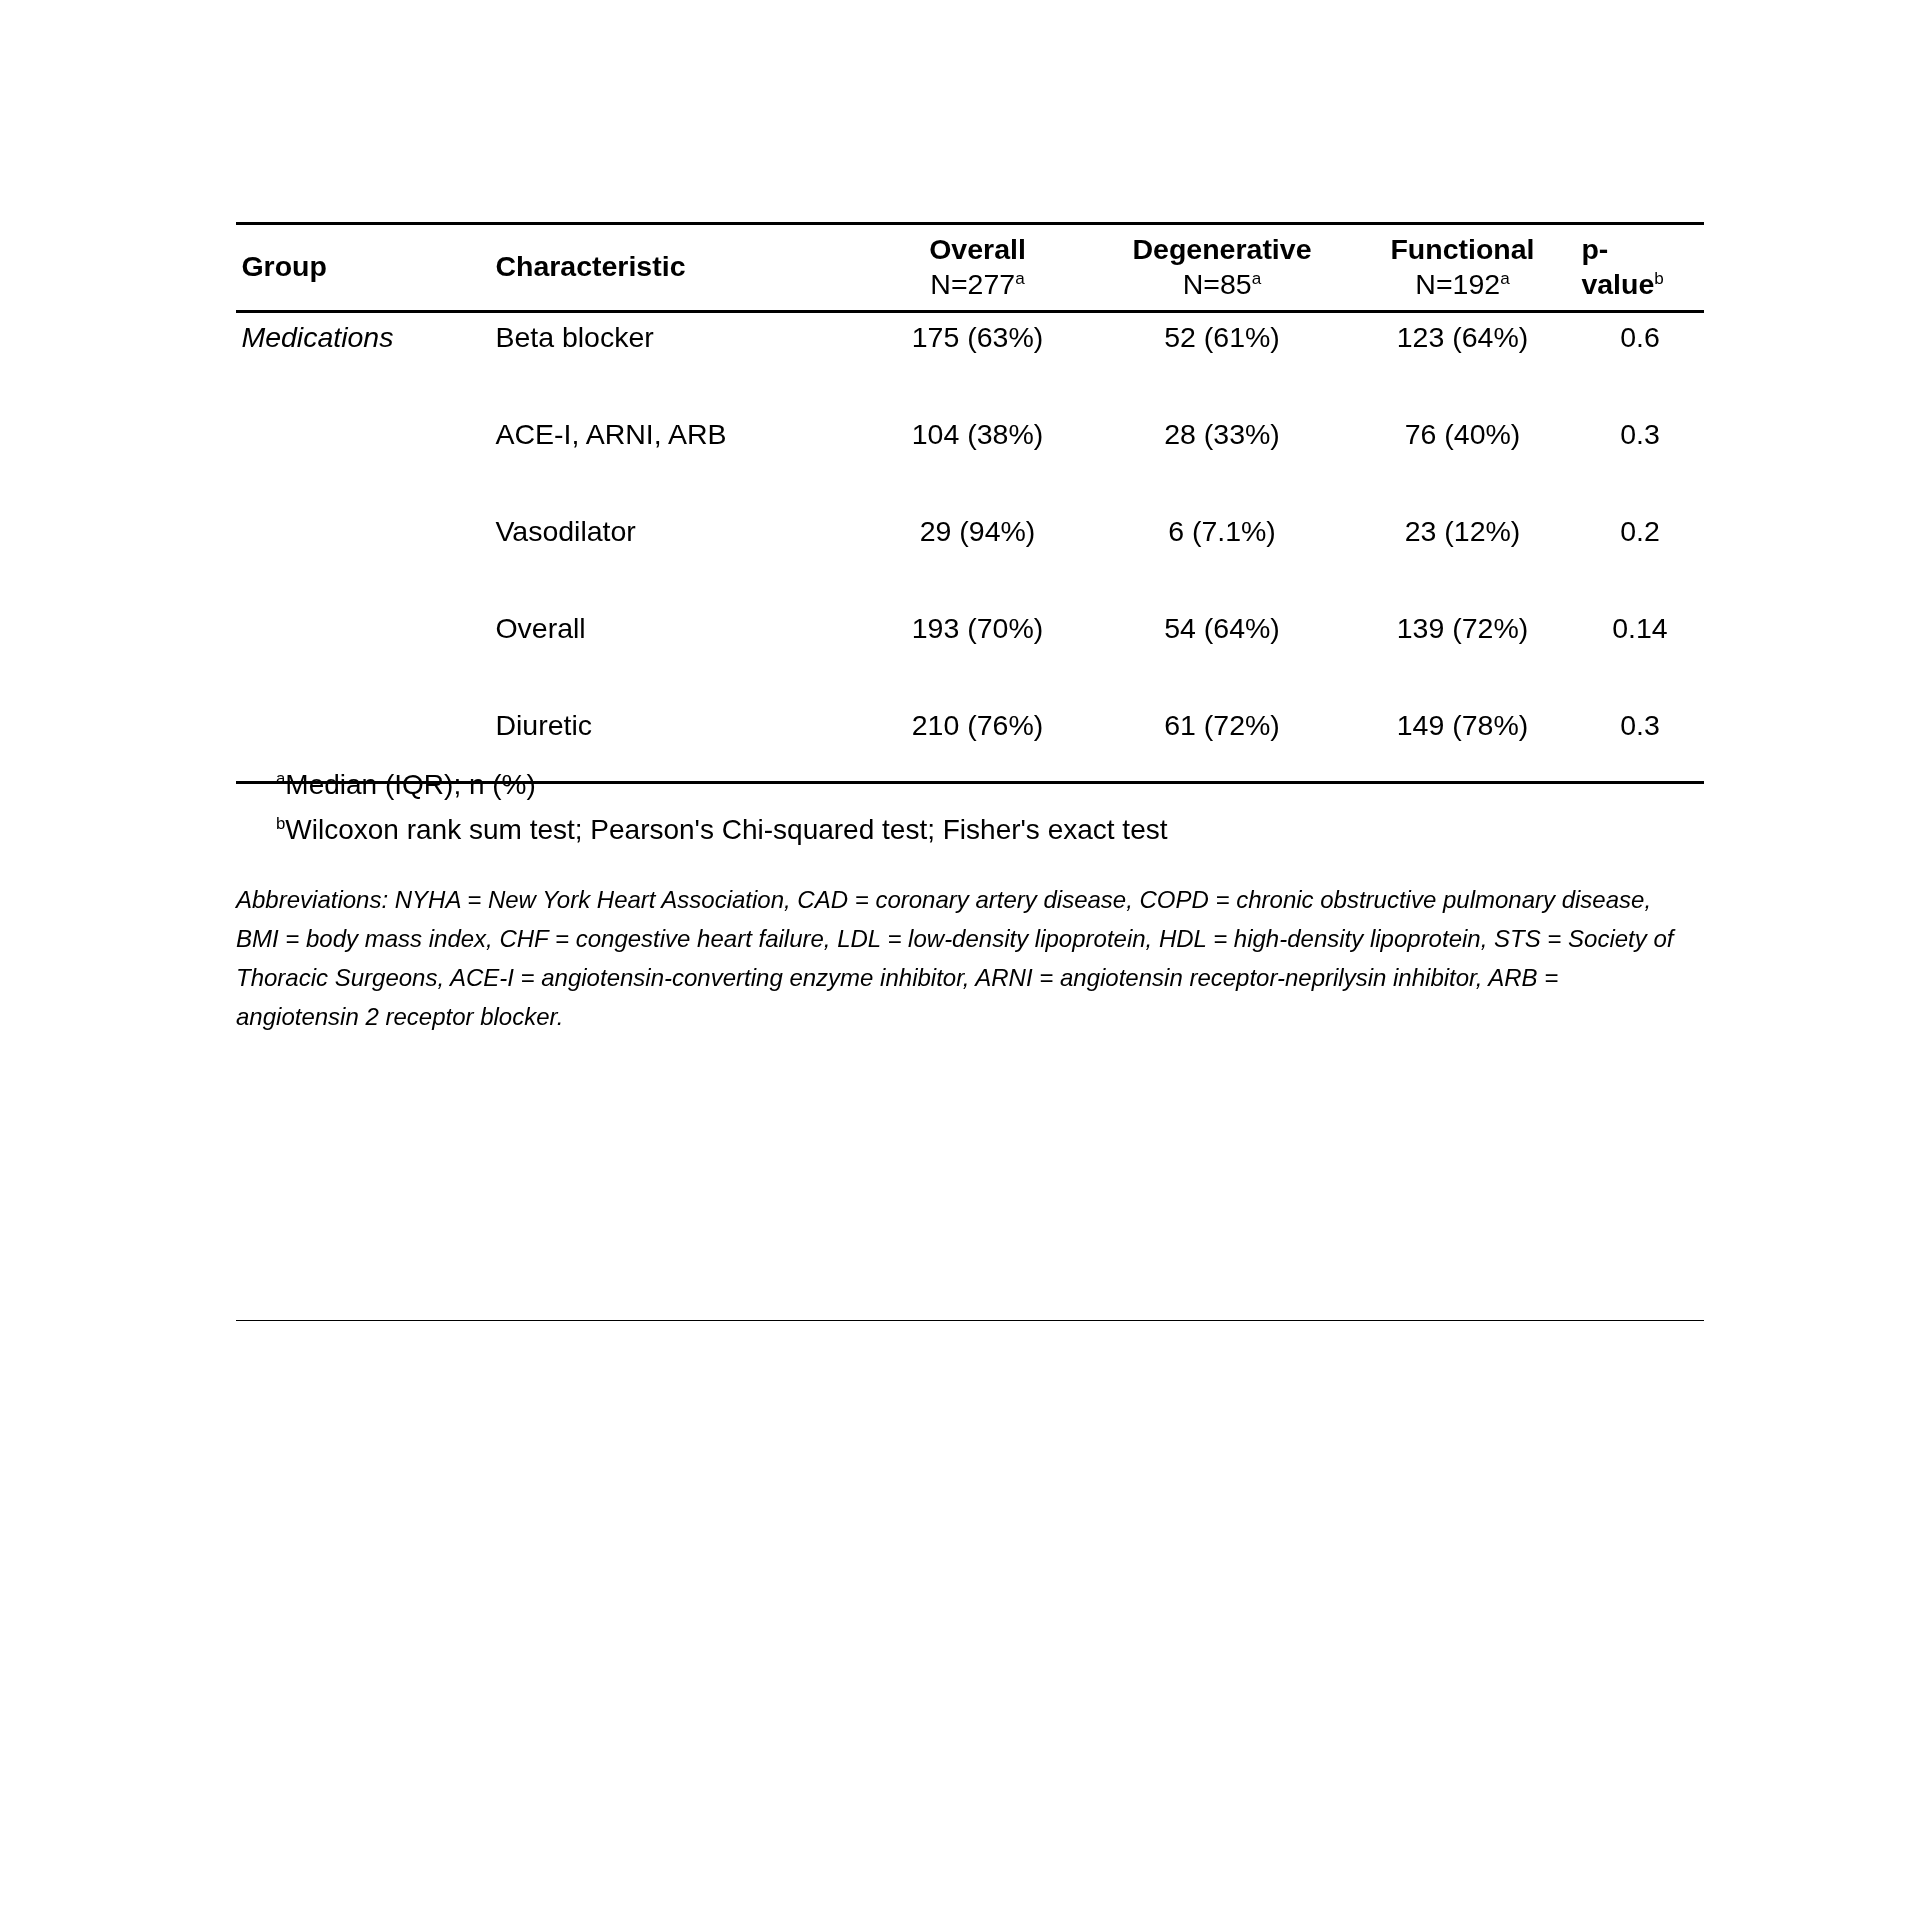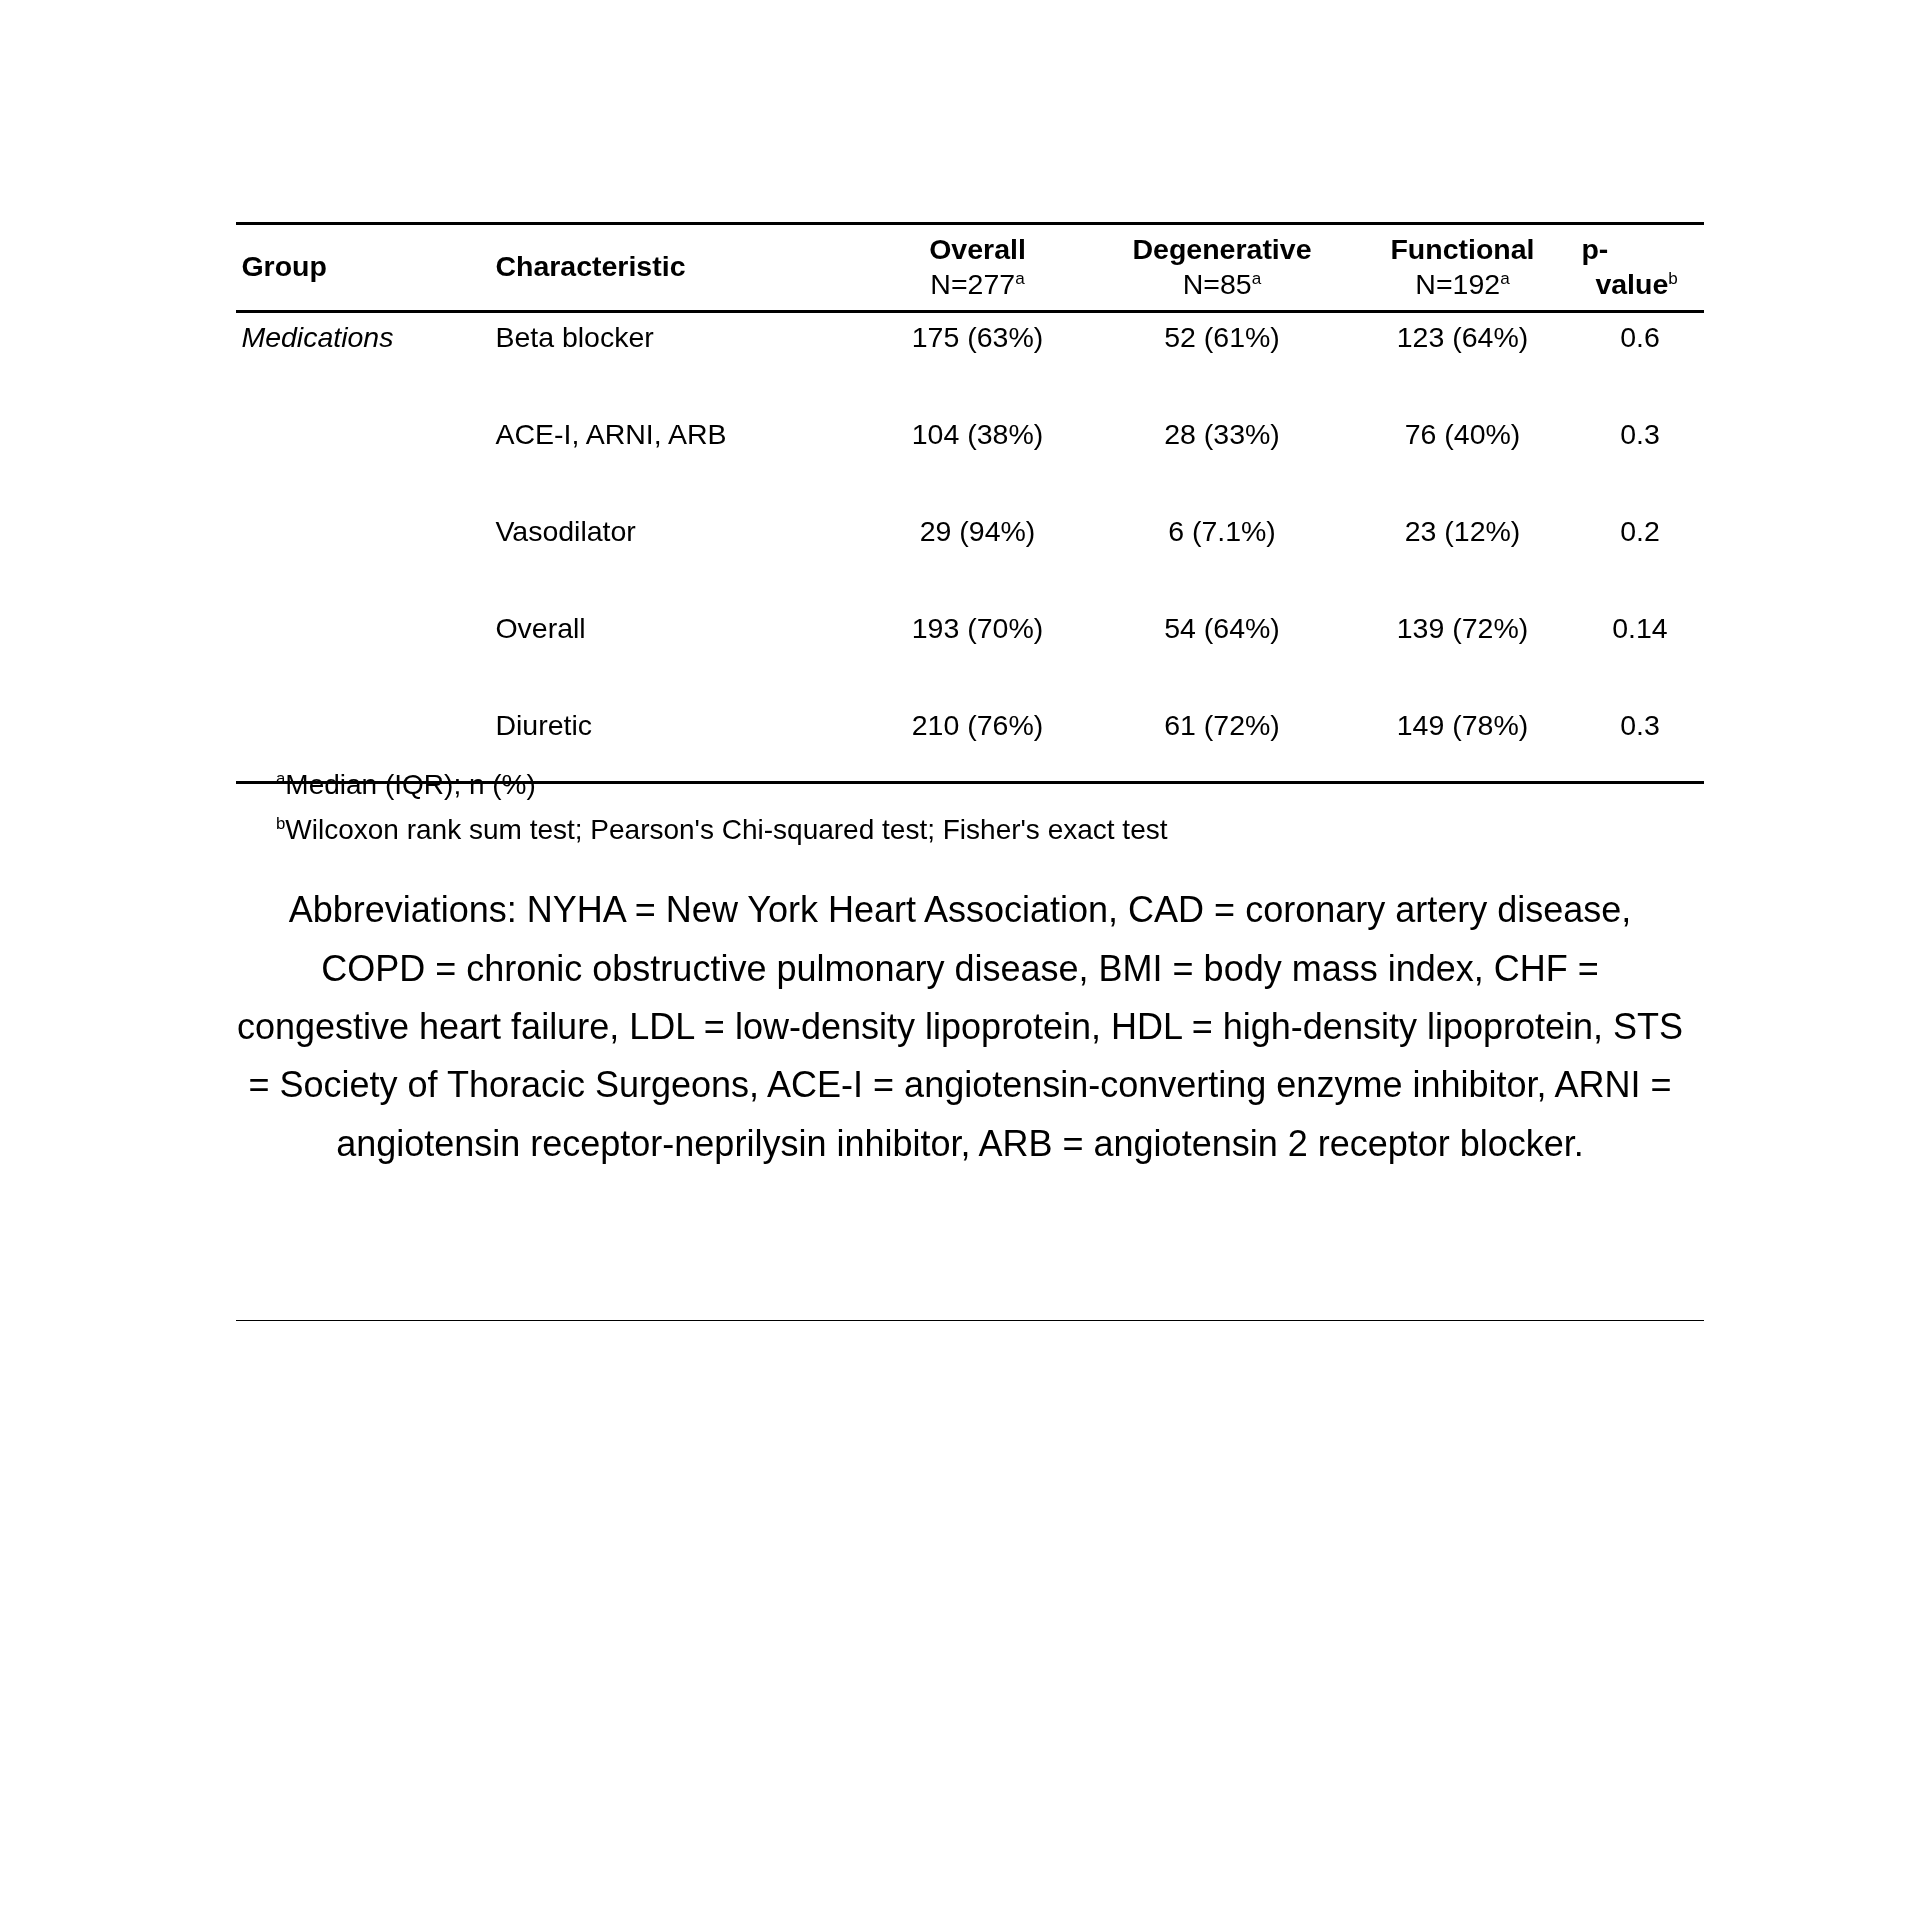--- a/index.html
+++ b/index.html
@@ -65,21 +65,21 @@
     font-weight: bold;
     white-space: nowrap;
   }
   thead th .hd-line2 {
     display: block;
     font-weight: normal;
     white-space: nowrap;
     margin-top: 3.1px;
   }
   thead th.p-col .hd-line1 { font-weight: bold; }
-  thead th.p-col .hd-line2 { font-weight: bold; margin-left: 14px; }
+  thead th.p-col .hd-line2 { font-weight: bold; }
   sup {
     font-size: 0.60em;
     vertical-align: super;
     line-height: 0;
     font-weight: normal;
   }
 
   tbody td {
     padding: 6.2px 6.2px 59px 6.2px;
     vertical-align: top;
@@ -112,25 +112,25 @@
     line-height: 1.0;
     white-space: nowrap;
     margin-left: 40px;
   }
   .fn-line sup {
     font-size: 0.60em;
     vertical-align: super;
     line-height: 0;
   }
   .abbrev {
+    font-style: italic;
     padding-top: 37px;
     line-height: 1.62;
-    font-size: 36px;
+    font-size: 24px;
     width: 1448px;
-    text-align: center;
   }
   .final-rule {
     position: absolute;
     left: 236px;
     top: 1320px;
     width: 1468px;
     border-top: 1.5px solid #000000;
   }
 </style>
 </head>

